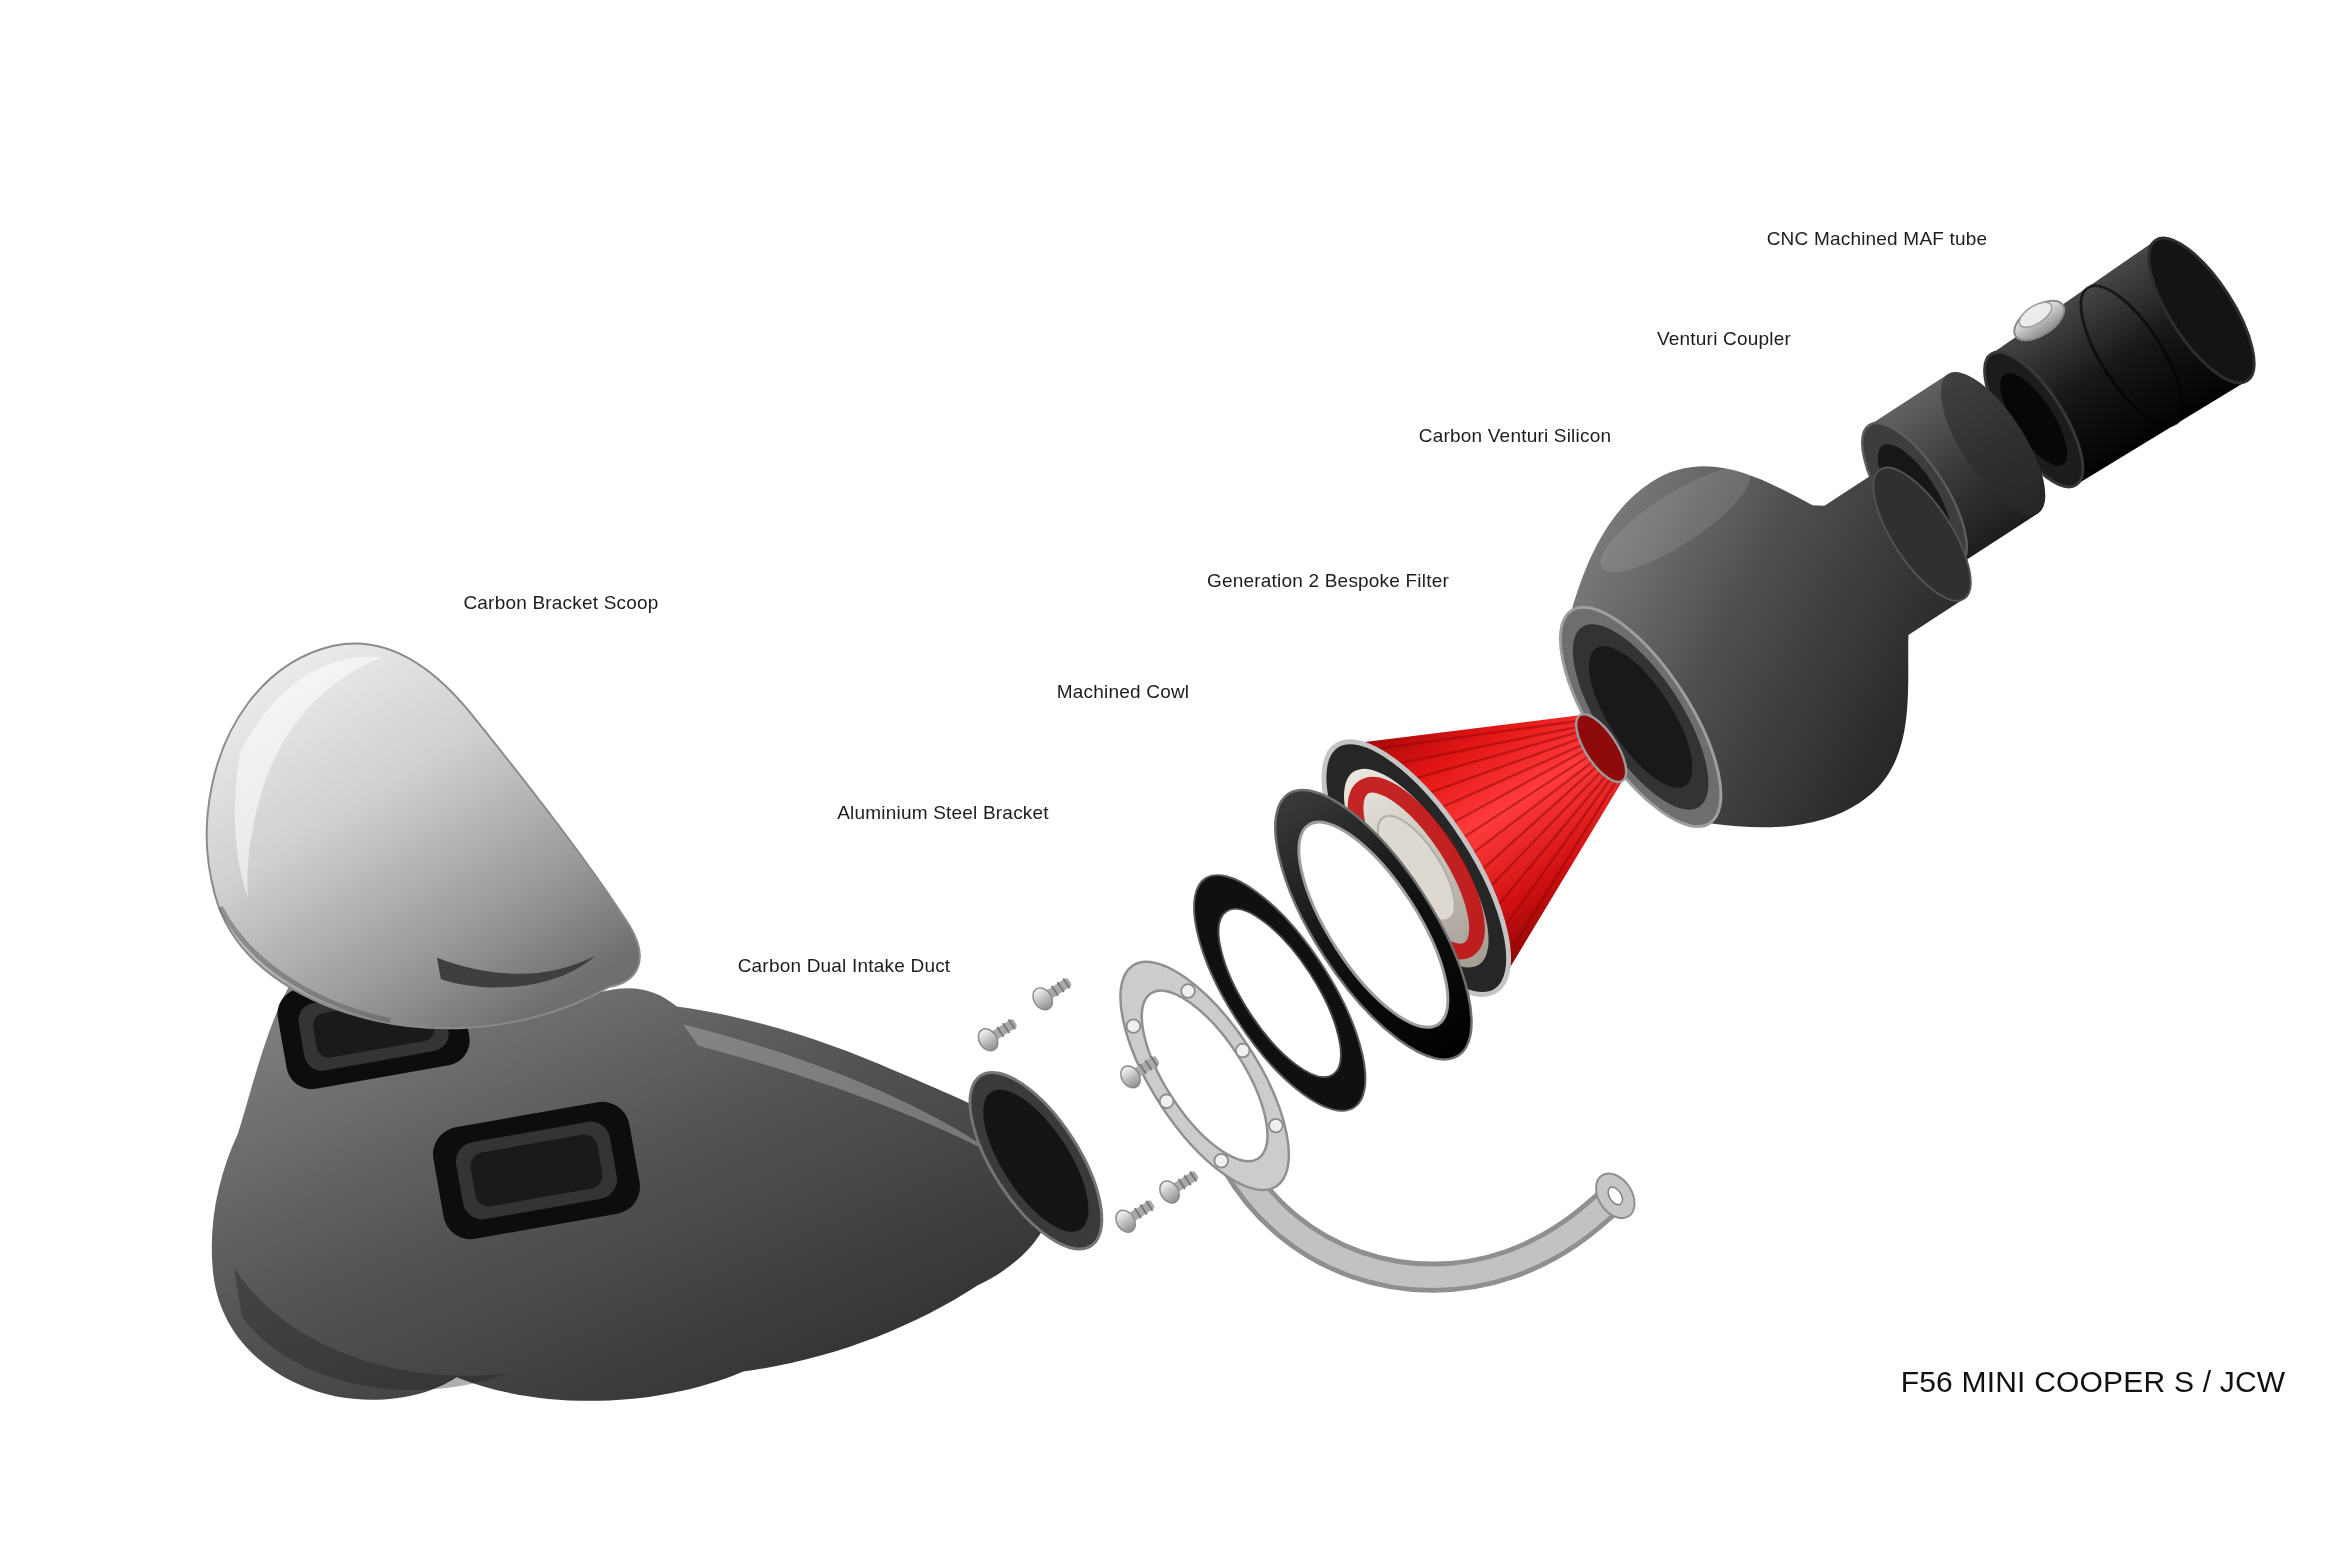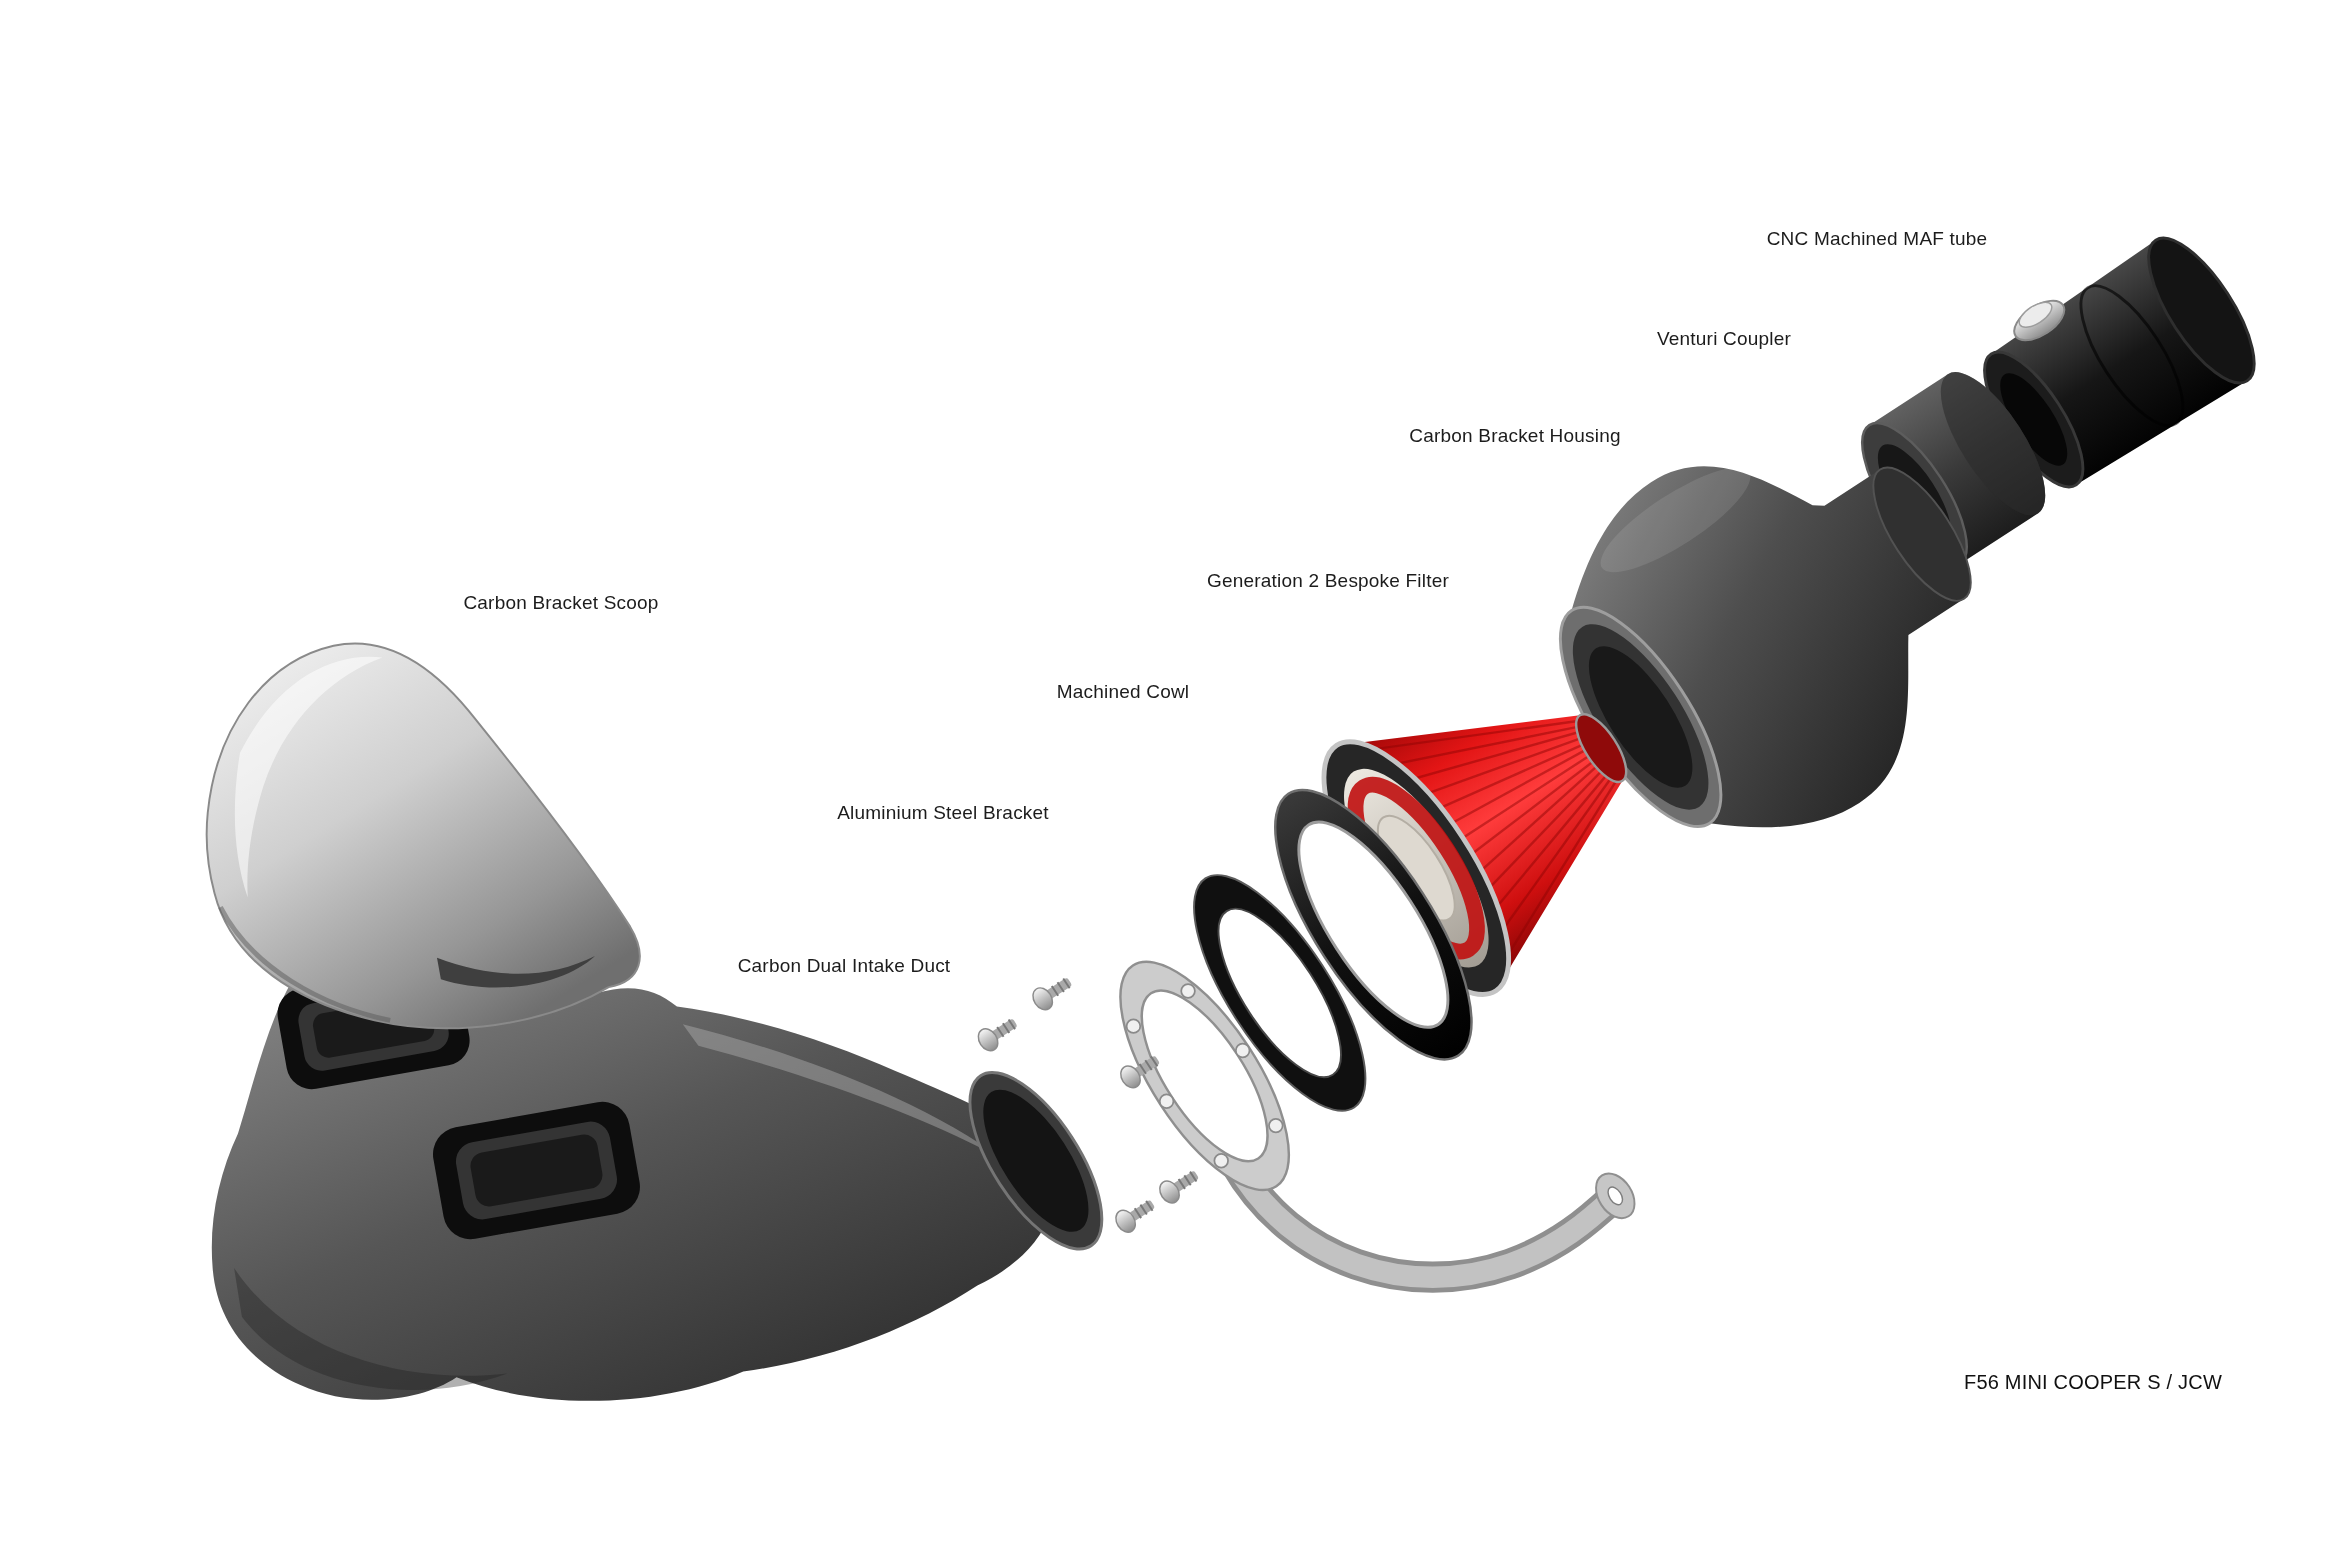--- a/index.html
+++ b/index.html
@@ -12,21 +12,21 @@
   }
   .art{position:absolute;inset:0;}
   .label{
     position:absolute;
     transform:translate(-50%,-50%);
     font-size:19px;
     color:#1c1c1c;
     letter-spacing:0.2px;
     white-space:nowrap;
   }
-  .label--model{font-size:20px;color:#111;}
+  .label--model{font-size:30px;color:#111;}
 </style>
 </head>
 <body>
 
 <div class="stage">
 
   <svg class="art" viewBox="0 0 2400 1600">
     <defs>
       <linearGradient id="gradScoop" x1="0" y1="0" x2="0.7" y2="1">
         <stop offset="0" stop-color="#f6f6f6"></stop>
@@ -253,19 +253,19 @@
       <path d="M 448,982 C 512,1006 566,1002 610,980 C 578,1010 508,1022 452,1004 Z" fill="#3f3f3f"></path>
       <path d="M 226,930 C 258,992 330,1032 400,1046" fill="none" stroke="#5a5a5a" stroke-width="5" opacity="0.5"></path>
     </g>
   </svg>
 
   <div class="label" style="left:561px; top:603px;">Carbon Bracket Scoop</div>
   <div class="label" style="left:844px; top:938px;margin-top:28px;">Carbon Dual Intake Duct</div>
   <div class="label" style="left:943px; top:813px;">Aluminium Steel Bracket</div>
   <div class="label" style="left:1123px; top:692px;">Machined Cowl</div>
   <div class="label" style="left:1316px; top:581px;margin-left:12px;">Generation 2 Bespoke Filter</div>
-  <div class="label" style="left:1515px; top:436px;">Carbon Bracket Housing</div>
+  <div class="label" style="left:1515px; top:436px;">Carbon Venturi Silicon</div>
   <div class="label" style="left:1724px; top:339px;">Venturi Coupler</div>
   <div class="label" style="left:1877px; top:239px;">CNC Machined MAF tube</div>
   <div class="label label--model" style="left:2093px; top:1382px;">F56 MINI COOPER S / JCW</div>
 
 </div>
 
 
 </body></html>

